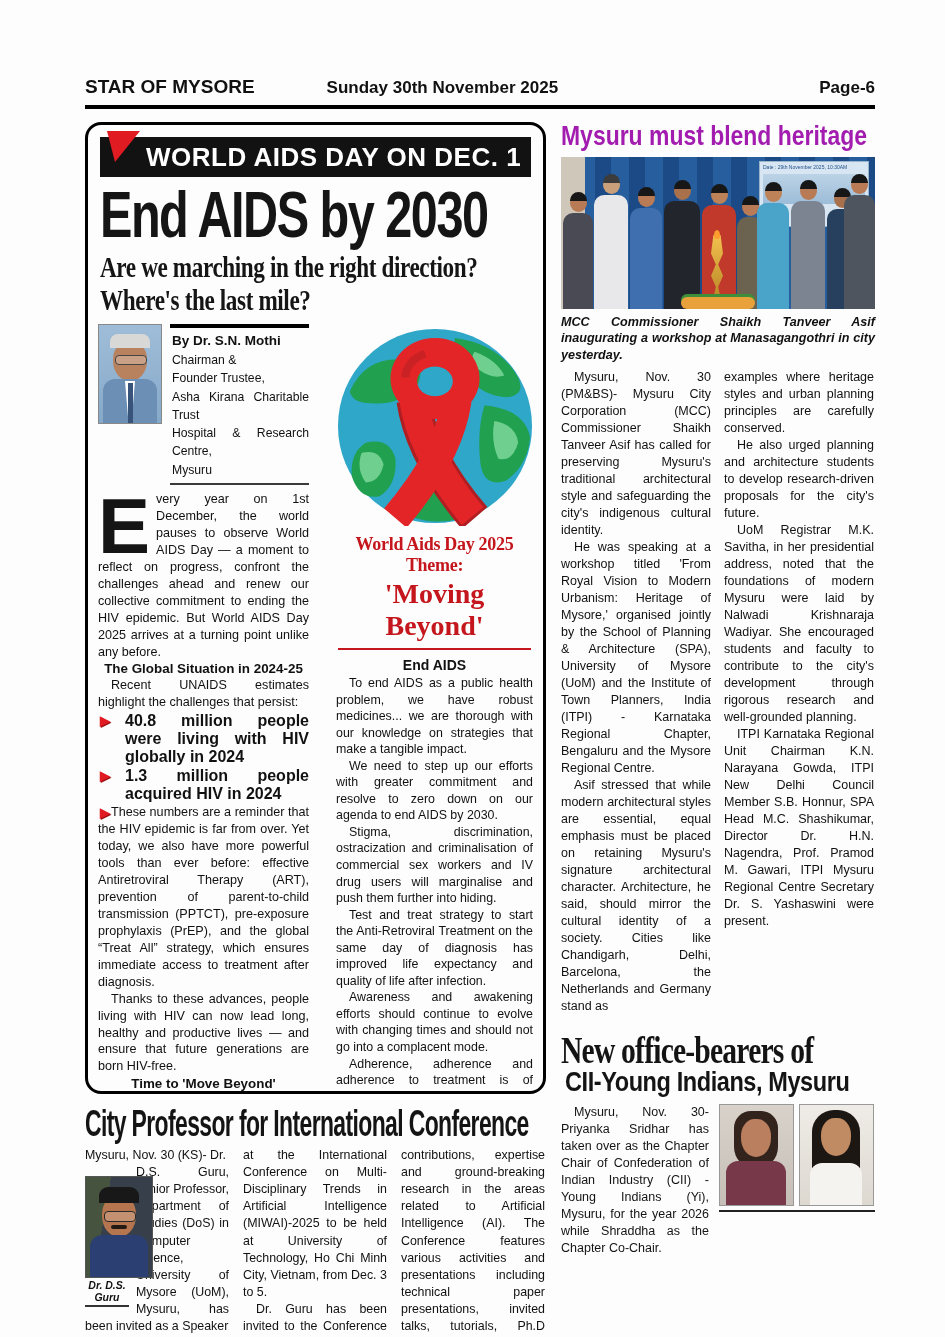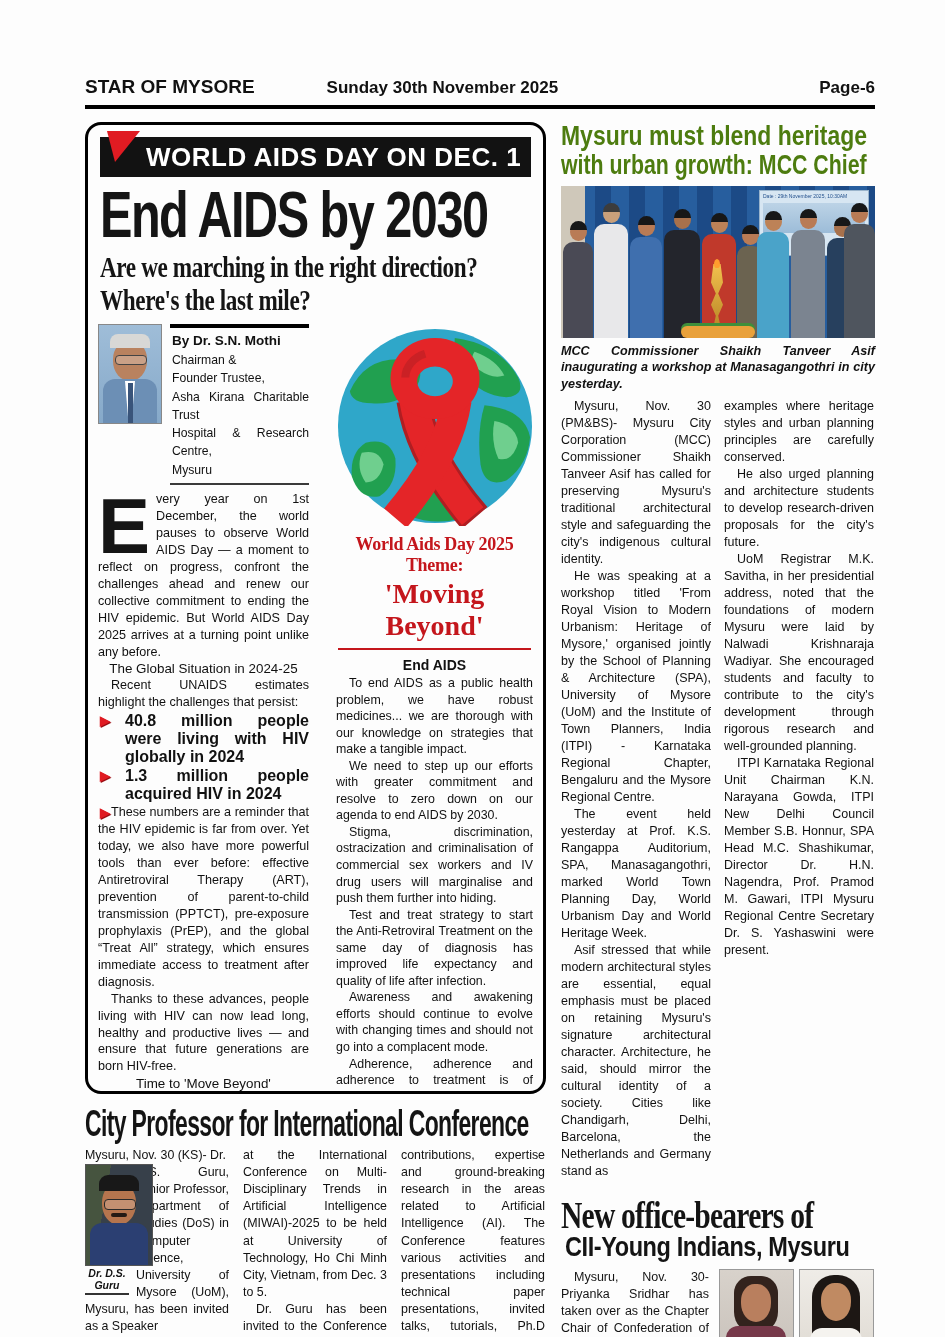--- a/index.html
+++ b/index.html
@@ -29,32 +29,32 @@
   .bcl{width:238px;}
   .bcr{width:197px;margin-left:18px;}
   .byline{display:flex;gap:8px;margin-bottom:6px;}
   .mothi{width:62px;height:98px;border:1px solid #888;flex:none;position:relative;background:linear-gradient(#9fbdd8,#86a9c9);overflow:hidden;}
   .bytxt{flex:1;border-top:4px solid #000000;border-bottom:2px solid #3a3a3a;padding:5px 0 4px 2px;}
   .byname{font-size:13.5px;font-weight:bold;margin-bottom:3px;}
   .byline-line{font-size:12.2px;line-height:1.5;}
   .body p{margin:0;font-size:12.6px;line-height:1.345;}
   .in{text-indent:13px;}
   .dropcap{float:left;font-size:78px;line-height:.78;font-weight:800;padding:5px 6px 0 0;color:#151515;}
-  .ssh{font-size:13.4px;font-weight:normal;text-align:center;margin:1px 0;}
+  .ssh{font-size:13.4px;font-weight:bold;text-align:center;margin:1px 0;}
   .bullet{position:relative;padding-left:27px;font-weight:bold;margin:1px 0;}
   .bullet .tri{position:absolute;left:2px;top:1px;color:#e01b22;font-size:13px;text-shadow:1px 1px 0 #9a0d12;}
   
   .globe{width:198px;height:200px;margin:2px auto 4px auto;}
   .theme1{font-family:"Liberation Serif",serif;font-weight:bold;color:#c4161c;text-align:center;font-size:18px;letter-spacing:-.3px;}
   .theme2{font-family:"Liberation Serif",serif;font-weight:bold;color:#c4161c;text-align:center;font-size:28px;margin-top:2px;}
   .redrule{border-bottom:2px solid #c4161c;margin:6px 2px 7px 2px;}
   .endh{font-size:14px;font-weight:bold;text-align:center;margin-bottom:2px;}
   .bcr p{margin:0;font-size:12.4px;line-height:1.335;}
   
-  .redhead{color:#4d7c0f;font-weight:800;}
+  .redhead{color:#a21caf;font-weight:800;}
   .redhead .condense{font-size:27px;line-height:1.08;}
   .photo-mcc{position:relative;width:314px;height:152px;margin-top:6px;background:repeating-linear-gradient(90deg,#1c4a86 0 16px,#275e9e 16px 34px);overflow:hidden;}
   .screen{position:absolute;right:6px;top:4px;width:108px;height:64px;background:#d7e6f2;border:1px solid #9ab4cb;}
   .screen .scrtxt{font-size:5px;color:#23508c;padding:2px 3px;line-height:1.4;}
   .person{position:absolute;bottom:0;}
   .p-body{border-radius:10px 10px 0 0;}
   .p-head{width:17px;height:18px;border-radius:50%;margin:0 auto 1px auto;position:relative;}
   .p-hair{position:absolute;top:-2px;left:0;width:17px;height:9px;border-radius:9px 9px 0 0;background:#171717;}
   .lamp{position:absolute;left:150px;bottom:0;width:12px;height:74px;background:linear-gradient(#f2c14e,#b07d20);clip-path:polygon(20% 0,80% 0,100% 25%,60% 40%,100% 55%,60% 70%,100% 100%,0 100%,40% 70%,0 55%,40% 40%,0 25%);}
   .flame{position:absolute;width:6px;height:9px;border-radius:50% 50% 50% 50%/60% 60% 40% 40%;background:#ff9d2e;bottom:70px;}
@@ -76,21 +76,21 @@
   .cphoto{width:75px;}
   .cimg{width:73px;height:100px;border:1px solid #999;position:relative;overflow:hidden;}
   .cii-left p,.cii-right p{margin:0;font-size:12.5px;line-height:1.36;}
   
   .prof{margin-top:9px;}
   .prof-h{height:38px;}
   .prof-h .condense{font-size:37px;font-weight:800;letter-spacing:-1px;transform:scaleX(.62);color:#141414;}
   .prof-cols{display:flex;gap:14px;margin-top:6px;}
   .pc{width:144px;}
   .pc p{margin:0;font-size:12.4px;line-height:1.38;}
-  .guru{float:left;width:44px;margin:0 7px 0 0;}
+  .guru{float:left;width:44px;margin:12px 7px 0 0;}
   .gimg{width:66px;height:100px;border:1px solid #555;position:relative;overflow:hidden;background:linear-gradient(100deg,#46543f 0 30%,#37404a 30%);}
   .gcap{font-size:10.5px;font-weight:bold;font-style:italic;text-align:center;border-bottom:2px solid #333;padding:1px 0 2px 0;}
   .face{position:absolute;border-radius:45% 45% 50% 50%;}
   .torso{position:absolute;border-radius:12px 12px 0 0;}
 </style>
 </head>
 <body>
 
 <div class="page">
   <div class="inner">
@@ -216,21 +216,20 @@
             </div>
           </div>
         </div>
       </div>
 
       <div class="rightcol">
 
         <div>
           <div class="redhead">
             <div style="height:29px"><span class="condense" style="transform:scaleX(.85)">Mysuru must blend heritage</span></div>
-            <div style="height:29px"><span class="condense" style="transform:scaleX(.79)">with urban growth: MCC Chief</span></div>
           </div>
           <div class="photo-mcc">
             <div class="screen">
                 <div class="scrtxt">Date : 29​th November 2025, 10:30AM</div>
                 <div style="margin:1px 3px;height:30px;background:linear-gradient(#bcd3e6,#9cbcd8);"></div>
               </div>
             <div style="position:absolute;left:0;top:0;width:24px;height:152px;background:#cfc8ba;"></div>
 
             <div class="person" style="left:2px;">
                 <div class="p-head" style="background:#b97b55;">
@@ -294,21 +293,20 @@
               </div>
             <div class="lamp"></div>
             <div class="flame" style="left:153px;"></div>
             <div class="garland"></div>
           </div>
           <div class="mcc-cap j">MCC Commissioner Shaikh Tanveer Asif inaugurating a workshop at Manasagangothri in city yesterday.</div>
           <div class="twocol">
             <div class="tc j">
               <p class="in">Mysuru, Nov. 30 (PM&amp;BS)- Mysuru City Corporation (MCC) Commissioner Shaikh Tanveer Asif has called for preserving Mysuru's traditional architectural style and safeguarding the city's indigenous cultural identity.</p>
               <p class="in">He was speaking at a workshop titled 'From Royal Vision to Modern Urbanism: Heritage of Mysore,' organised jointly by the School of Planning &amp; Architecture (SPA), University of Mysore (UoM) and the Institute of Town Planners, India (ITPI) - Karnataka Regional Chapter, Bengaluru and the Mysore Regional Centre.</p>
-              <p class="in">The event held yesterday at Prof. K.S. Rangappa Auditorium, SPA, Manasagangothri, marked World Town Planning Day, World Urbanism Day and World Heritage Week.</p>
               <p class="in">Asif stressed that while modern architectural styles are essential, equal emphasis must be placed on retaining Mysuru's signature architectural character. Architecture, he said, should mirror the cultural identity of a society. Cities like Chandigarh, Delhi, Barcelona, the Netherlands and Germany stand as</p>
             </div>
             <div class="tc j">
               <p>examples where heritage styles and urban planning principles are carefully conserved.</p>
               <p class="in">He also urged planning and architecture students to develop research-driven proposals for the city's future.</p>
               <p class="in">UoM Registrar M.K. Savitha, in her presidential address, noted that the foundations of modern Mysuru were laid by Nalwadi Krishnaraja Wadiyar. She encouraged students and faculty to contribute to the city's development through rigorous research and well-grounded planning.</p>
               <p class="in">ITPI Karnataka Regional Unit Chairman K.N. Narayana Gowda, ITPI New Delhi Council Member S.B. Honnur, SPA Head M.C. Shashikumar, Director Dr. H.N. Nagendra, Prof. Pramod M. Gawari, ITPI Mysuru Regional Centre Secretary Dr. S. Yashaswini were present.</p>
             </div>
           </div>
         </div>

